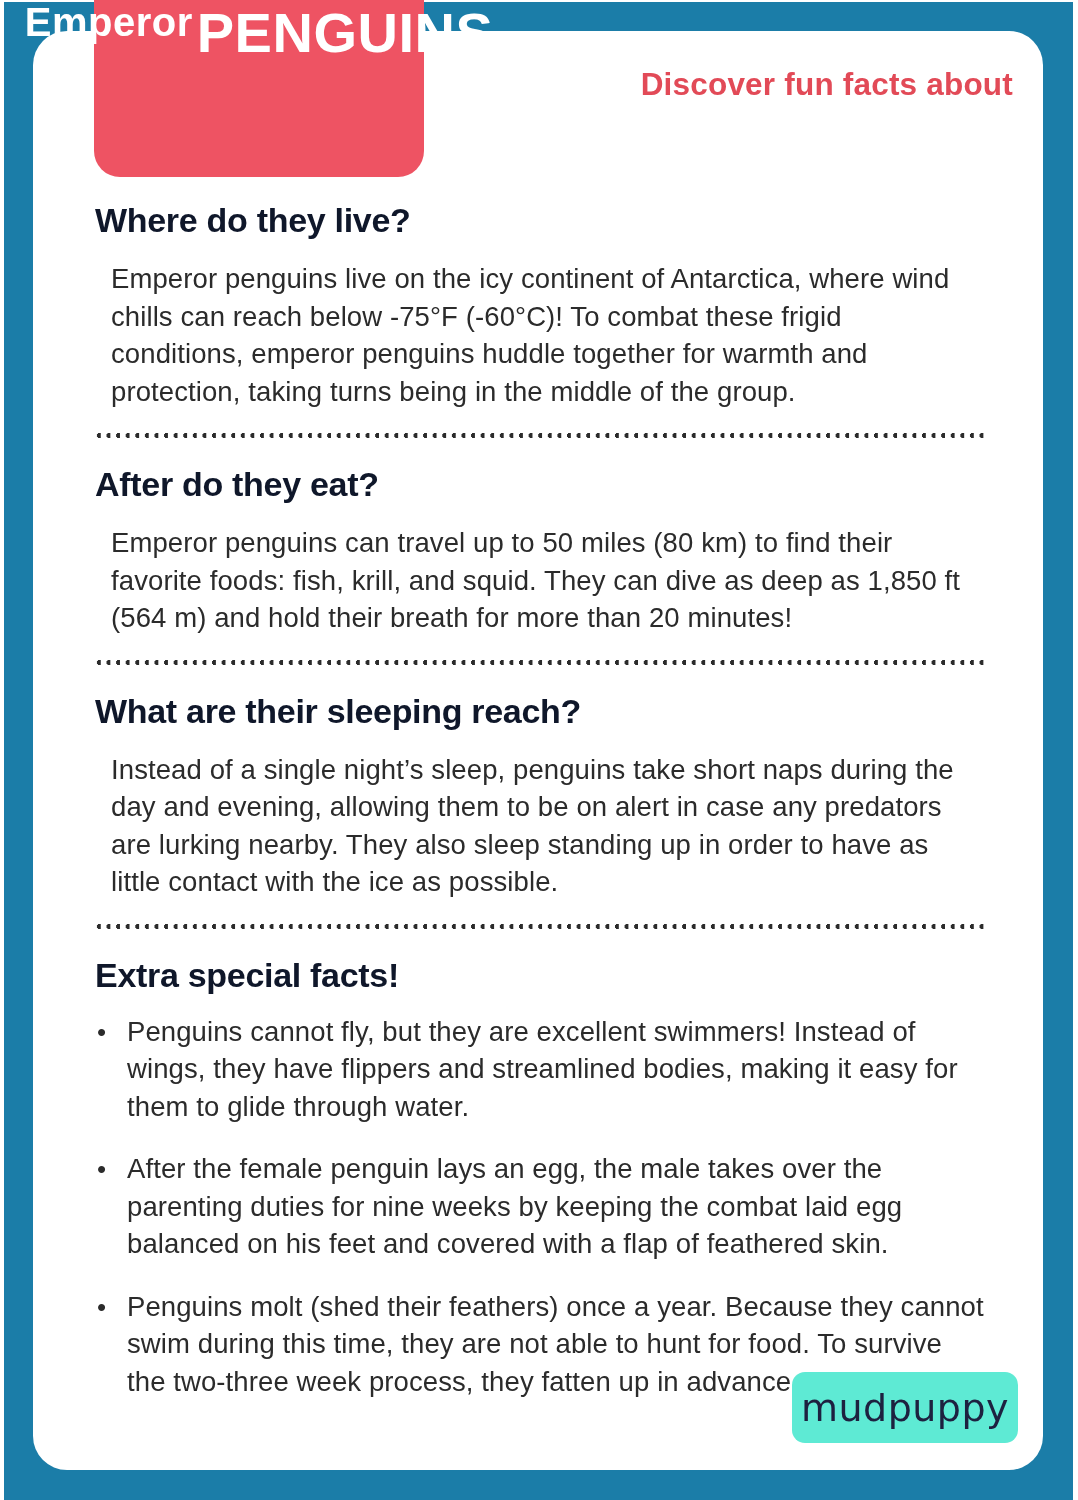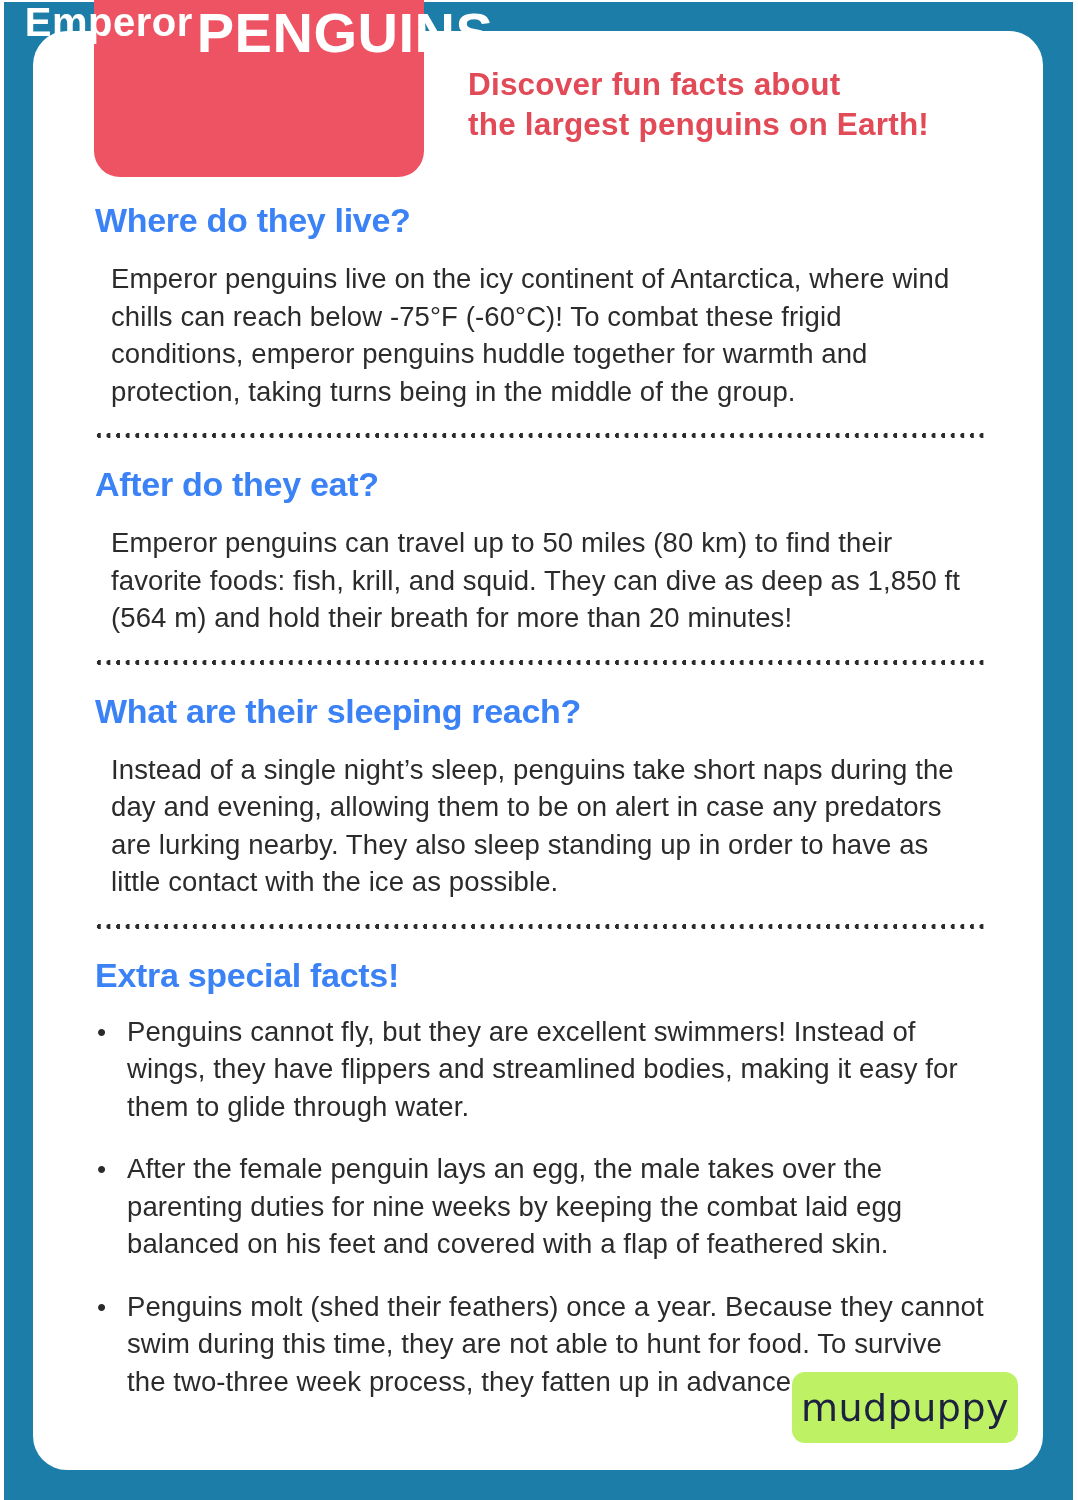--- a/index.html
+++ b/index.html
@@ -10,66 +10,65 @@
   .frame{position:absolute;left:4px;top:2px;right:5px;bottom:0;background:#1b7da8;}
   .card{position:absolute;left:33px;top:31px;right:35px;bottom:30px;background:#ffffff;border-radius:34px;}
   .badge{
     position:absolute;left:94px;top:0;width:330px;height:177px;z-index:3;
     background:#ee5363;border-radius:0 0 26px 26px;color:#ffffff;text-align:center;
     display:flex;flex-direction:row;justify-content:center;gap:4px;
   }
   .badge-l1{font-size:40px;font-weight:bold;letter-spacing:0.5px;}
   .badge-l2{font-size:56px;font-weight:bold;letter-spacing:0.5px;text-align:center;}
   .tagline{
-    position:absolute;left:468px;top:64px;width:545px;z-index:3;text-align:left;
+    position:absolute;left:468px;top:64px;width:545px;z-index:3;text-align:right;
     color:#e24a57;font-weight:bold;font-size:31.5px;line-height:40px;letter-spacing:0.2px;
   }
   .content{position:absolute;left:95px;top:196px;width:892px;color:#262626;z-index:2;}
   .content h2{
-    font-size:34px;line-height:48px;margin:0 0 8px 0;color:#3b82f6;
+    font-size:34px;line-height:48px;margin:0 0 8px 0;color:#0f172a;
     font-weight:bold;letter-spacing:-0.3px;
   }
   .content p{font-size:27.5px;line-height:37.5px;margin:16px;letter-spacing:0.1px;color:#2b2b2b;}
   .divider{
     height:7px;margin:22px 0 21px 0;
     background-image:radial-gradient(ellipse 2.1px 2.9px at 4px 50%, #2b2b2b 99%, transparent 100%);
     background-size:9.6px 7px;background-repeat:repeat-x;
   }
   .extra-list{list-style:none;margin:14px 0 0 0;padding:0;}
   .extra-list li{
     position:relative;padding-left:32px;margin:0 0 25px 0;
     font-size:27.5px;line-height:37.5px;letter-spacing:0.1px;color:#2b2b2b;
   }
   .extra-list li .dot{
     position:absolute;left:2px;top:1px;font-size:26px;color:#2b2b2b;
   }
   .brand-badge{
     position:absolute;left:792px;top:1372px;width:226px;height:71px;z-index:3;
-    background:#bef264;border-radius:13px;display:flex;align-items:center;justify-content:center;
+    background:#5eead4;border-radius:13px;display:flex;align-items:center;justify-content:center;
   }
   .brand-badge span{
     font-family:"DejaVu Sans",sans-serif;font-size:38px;color:#1d2140;letter-spacing:0.5px;
   }
 </style>
 </head>
 <body>
 
 <div class="page">
 
   <div class="frame"></div>
   <div class="card"></div>
 
   <div class="badge">
     <div class="badge-l1">Emperor</div>
     <div class="badge-l2">PENGUINS</div>
   </div>
 
   <div class="tagline">
     <div>Discover fun facts about</div>
-    <div>the largest penguins on Earth!</div>
   </div>
 
   <div class="content">
 
     <section>
       <h2>Where do they live?</h2>
       <p>Emperor penguins live on the icy continent of Antarctica, where wind chills can reach below -75°F (-60°C)! To combat these frigid conditions, emperor penguins huddle together for warmth and protection, taking turns being in the middle of the group.</p>
     </section>
 
     <div class="divider"></div>

